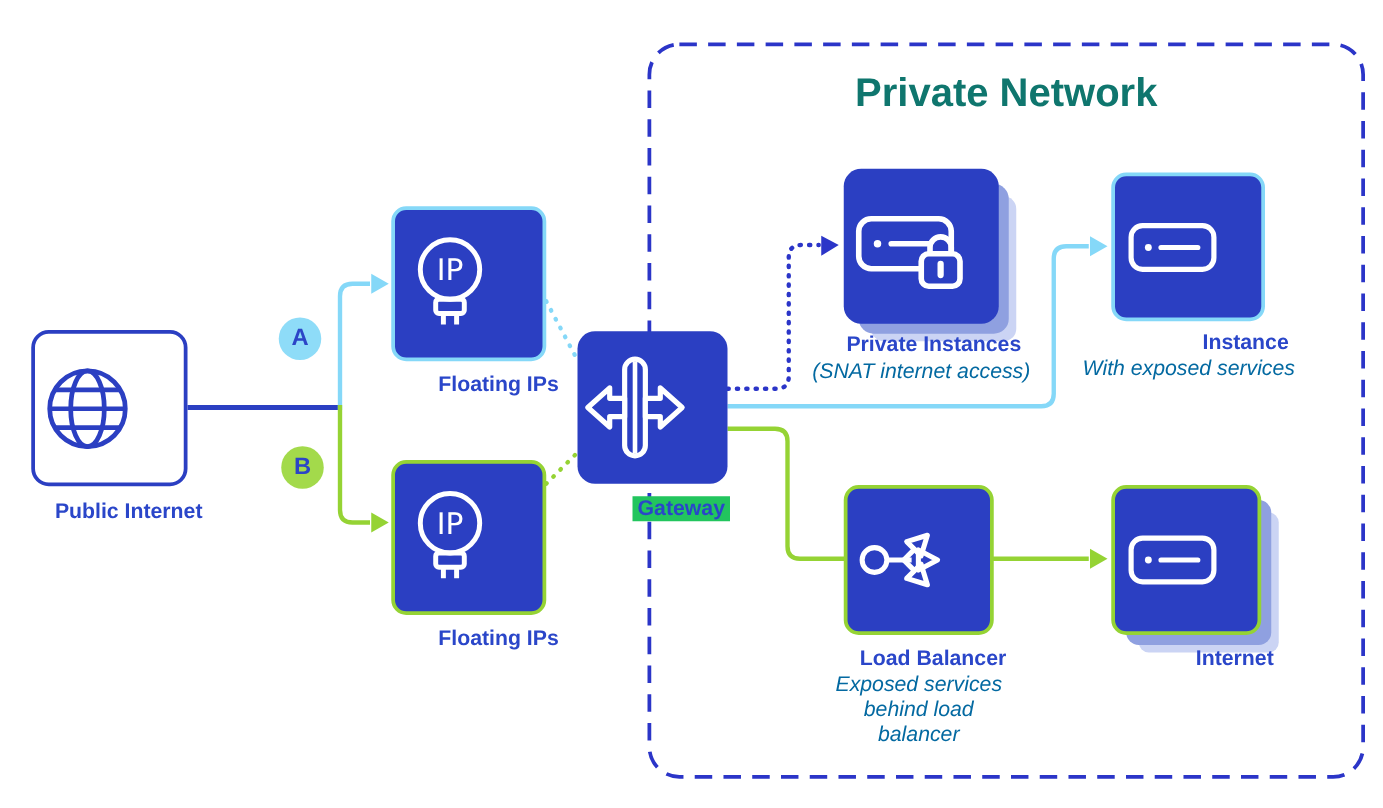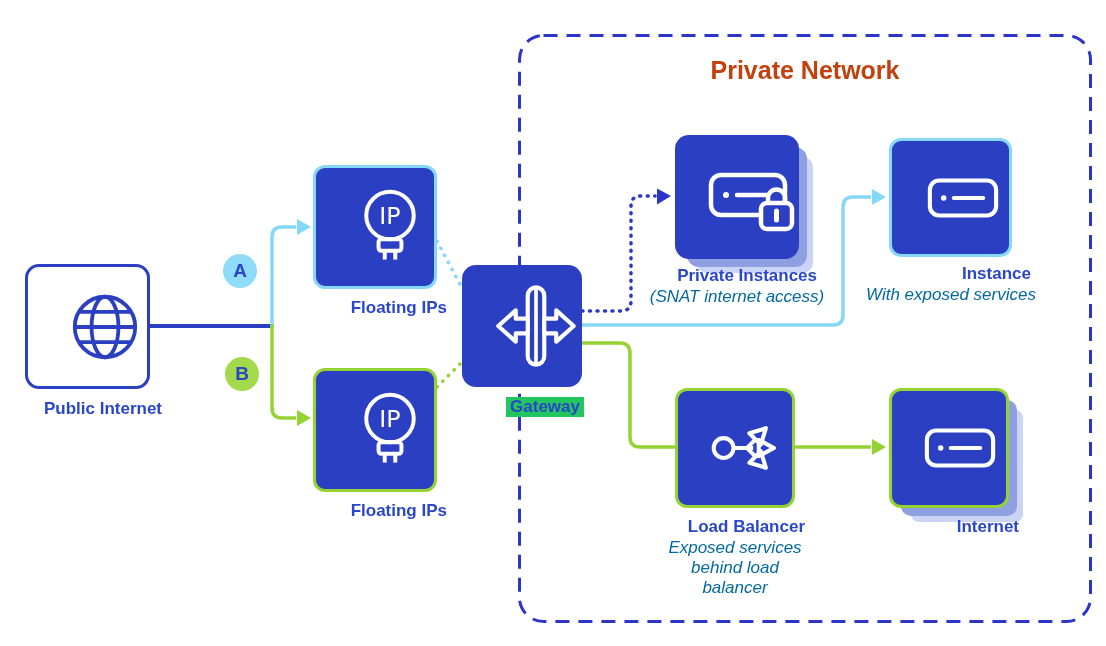--- a/index.html
+++ b/index.html
@@ -3,21 +3,21 @@
 <meta charset="utf-8">
 <style>
   * { margin:0; padding:0; box-sizing:border-box; }
   body { background:#ffffff; font-family:"Liberation Sans", sans-serif; }
   .canvas { position:relative; width:1106px; height:646px; background:#ffffff; overflow:hidden; }
 
   .wires { position:absolute; left:0; top:0; width:1106px; height:646px; z-index:1; }
 
   .node { position:absolute; border-radius:14px; z-index:2; }
   .node.filled { background:#2B3FC2; }
-  .node .icon-wrap { position:absolute; inset:0; display:flex; align-items:center; justify-content:flex-end; }
+  .node .icon-wrap { position:absolute; inset:0; display:flex; align-items:center; justify-content:flex-start; }
 
   .node-public-internet { left:25px; top:264px; width:125px; height:125px; background:#fff; border:3px solid #2B3FC2; }
   .node-fip-a { left:313px; top:165px; width:124px; height:124px; border:3px solid #85D8F8; border-radius:12px; }
   .node-fip-b { left:313px; top:368px; width:124px; height:124px; border:3px solid #95D334; border-radius:12px; }
   .node-gateway { left:462px; top:265px; width:120px; height:122px; }
   .node-private-instances { left:675px; top:135px; width:124px; height:124px;
       box-shadow: 10px 10px 0 -2px #8FA0E0, 18px 18px 0 -4px #CBD4F4; }
   .node-instance { left:889px; top:138px; width:123px; height:119px; border:3px solid #85D8F8; border-radius:12px; }
   .node-lb { left:675px; top:388px; width:120px; height:120px; border:3px solid #95D334; border-radius:12px; }
   .node-instances { left:889px; top:388px; width:120px; height:120px; border:3px solid #95D334; border-radius:12px;
@@ -38,21 +38,21 @@
   .sublbl-lb { left:668px; top:538px; width:134px; }
   .lbl-instances { left:879px; top:517px; width:140px; }
 
   .badge { position:absolute; z-index:3; width:34px; height:34px; border-radius:50%;
            display:flex; align-items:center; justify-content:center;
            color:#2B45C7; font-weight:bold; font-size:19px; }
   .badge-a { left:223px; top:254px; background:#8EDCF8; }
   .badge-b { left:225px; top:357px; background:#A3DA4B; }
 
   .region-title { position:absolute; z-index:2; left:518px; top:56px; width:574px;
-                  text-align:center; color:#c2410c; font-weight:bold; font-size:25px; }
+                  text-align:center; color:#0f766e; font-weight:bold; font-size:32px; }
 </style>
 </head>
 <body>
 
 <div class="canvas">
 
   <svg class="wires" viewBox="0 0 1106 646">
 
     <rect x="519.5" y="35.5" width="571" height="586" rx="24" fill="none" stroke="#2B35C8" stroke-width="3" stroke-dasharray="14 9"></rect>
 

